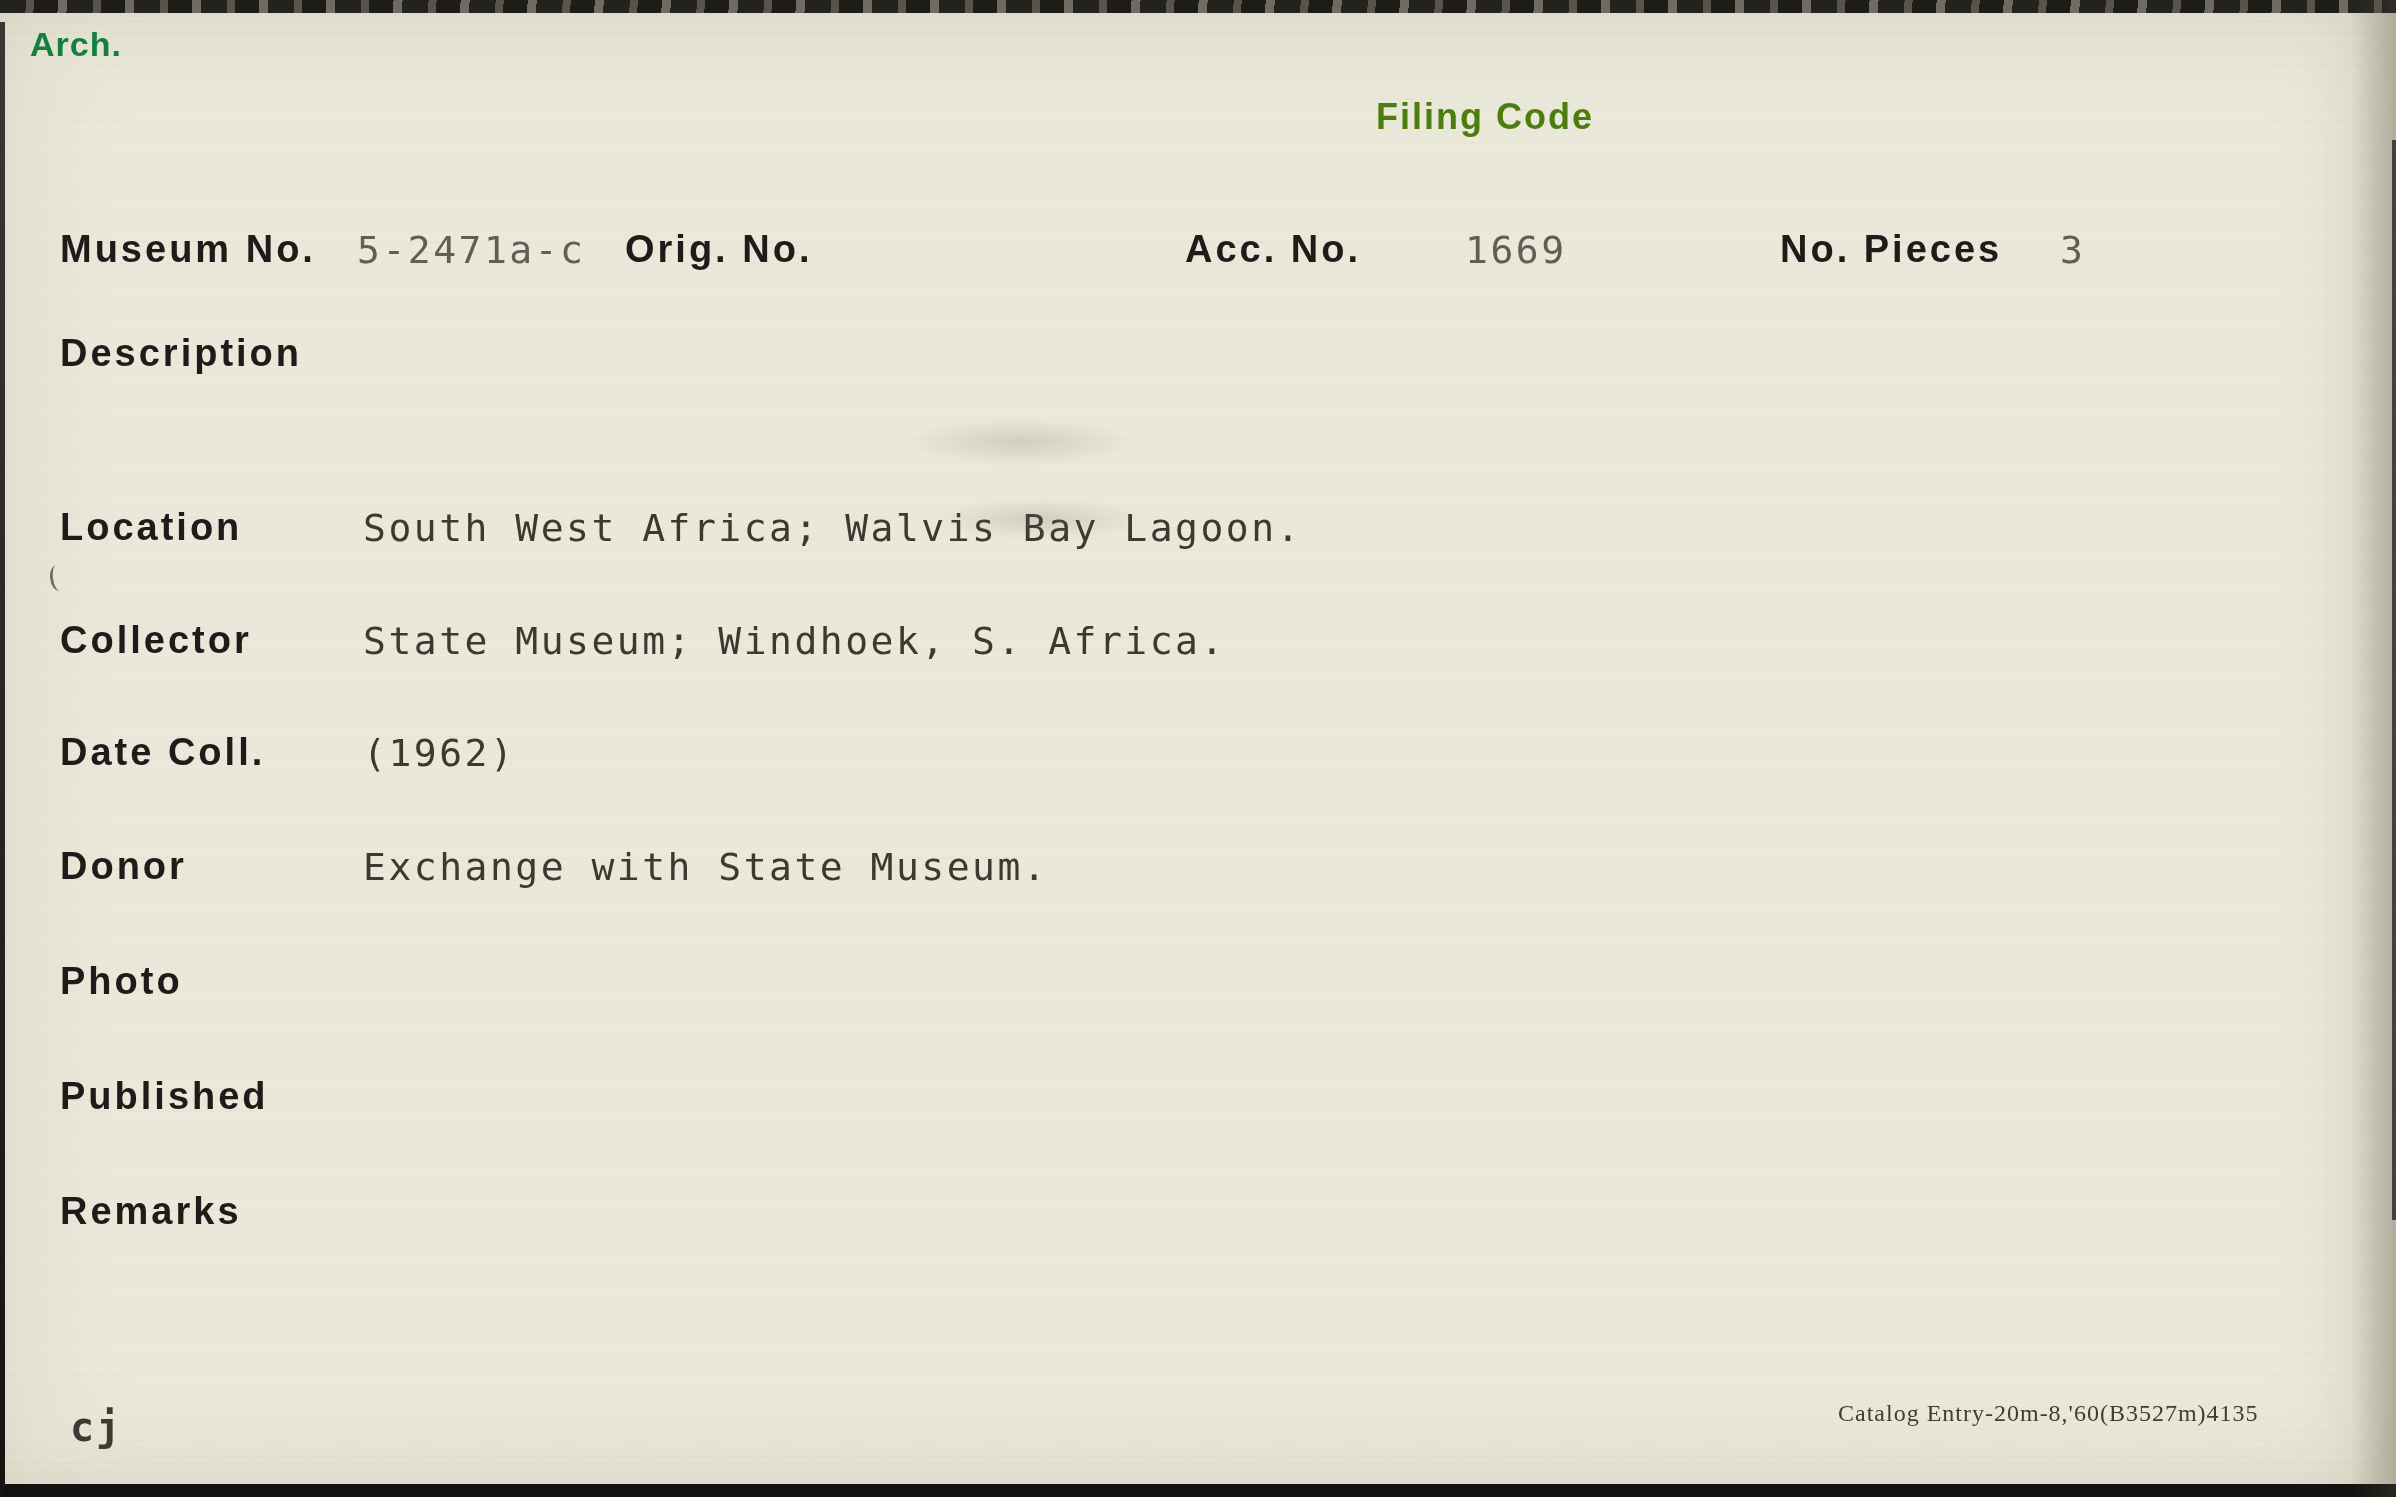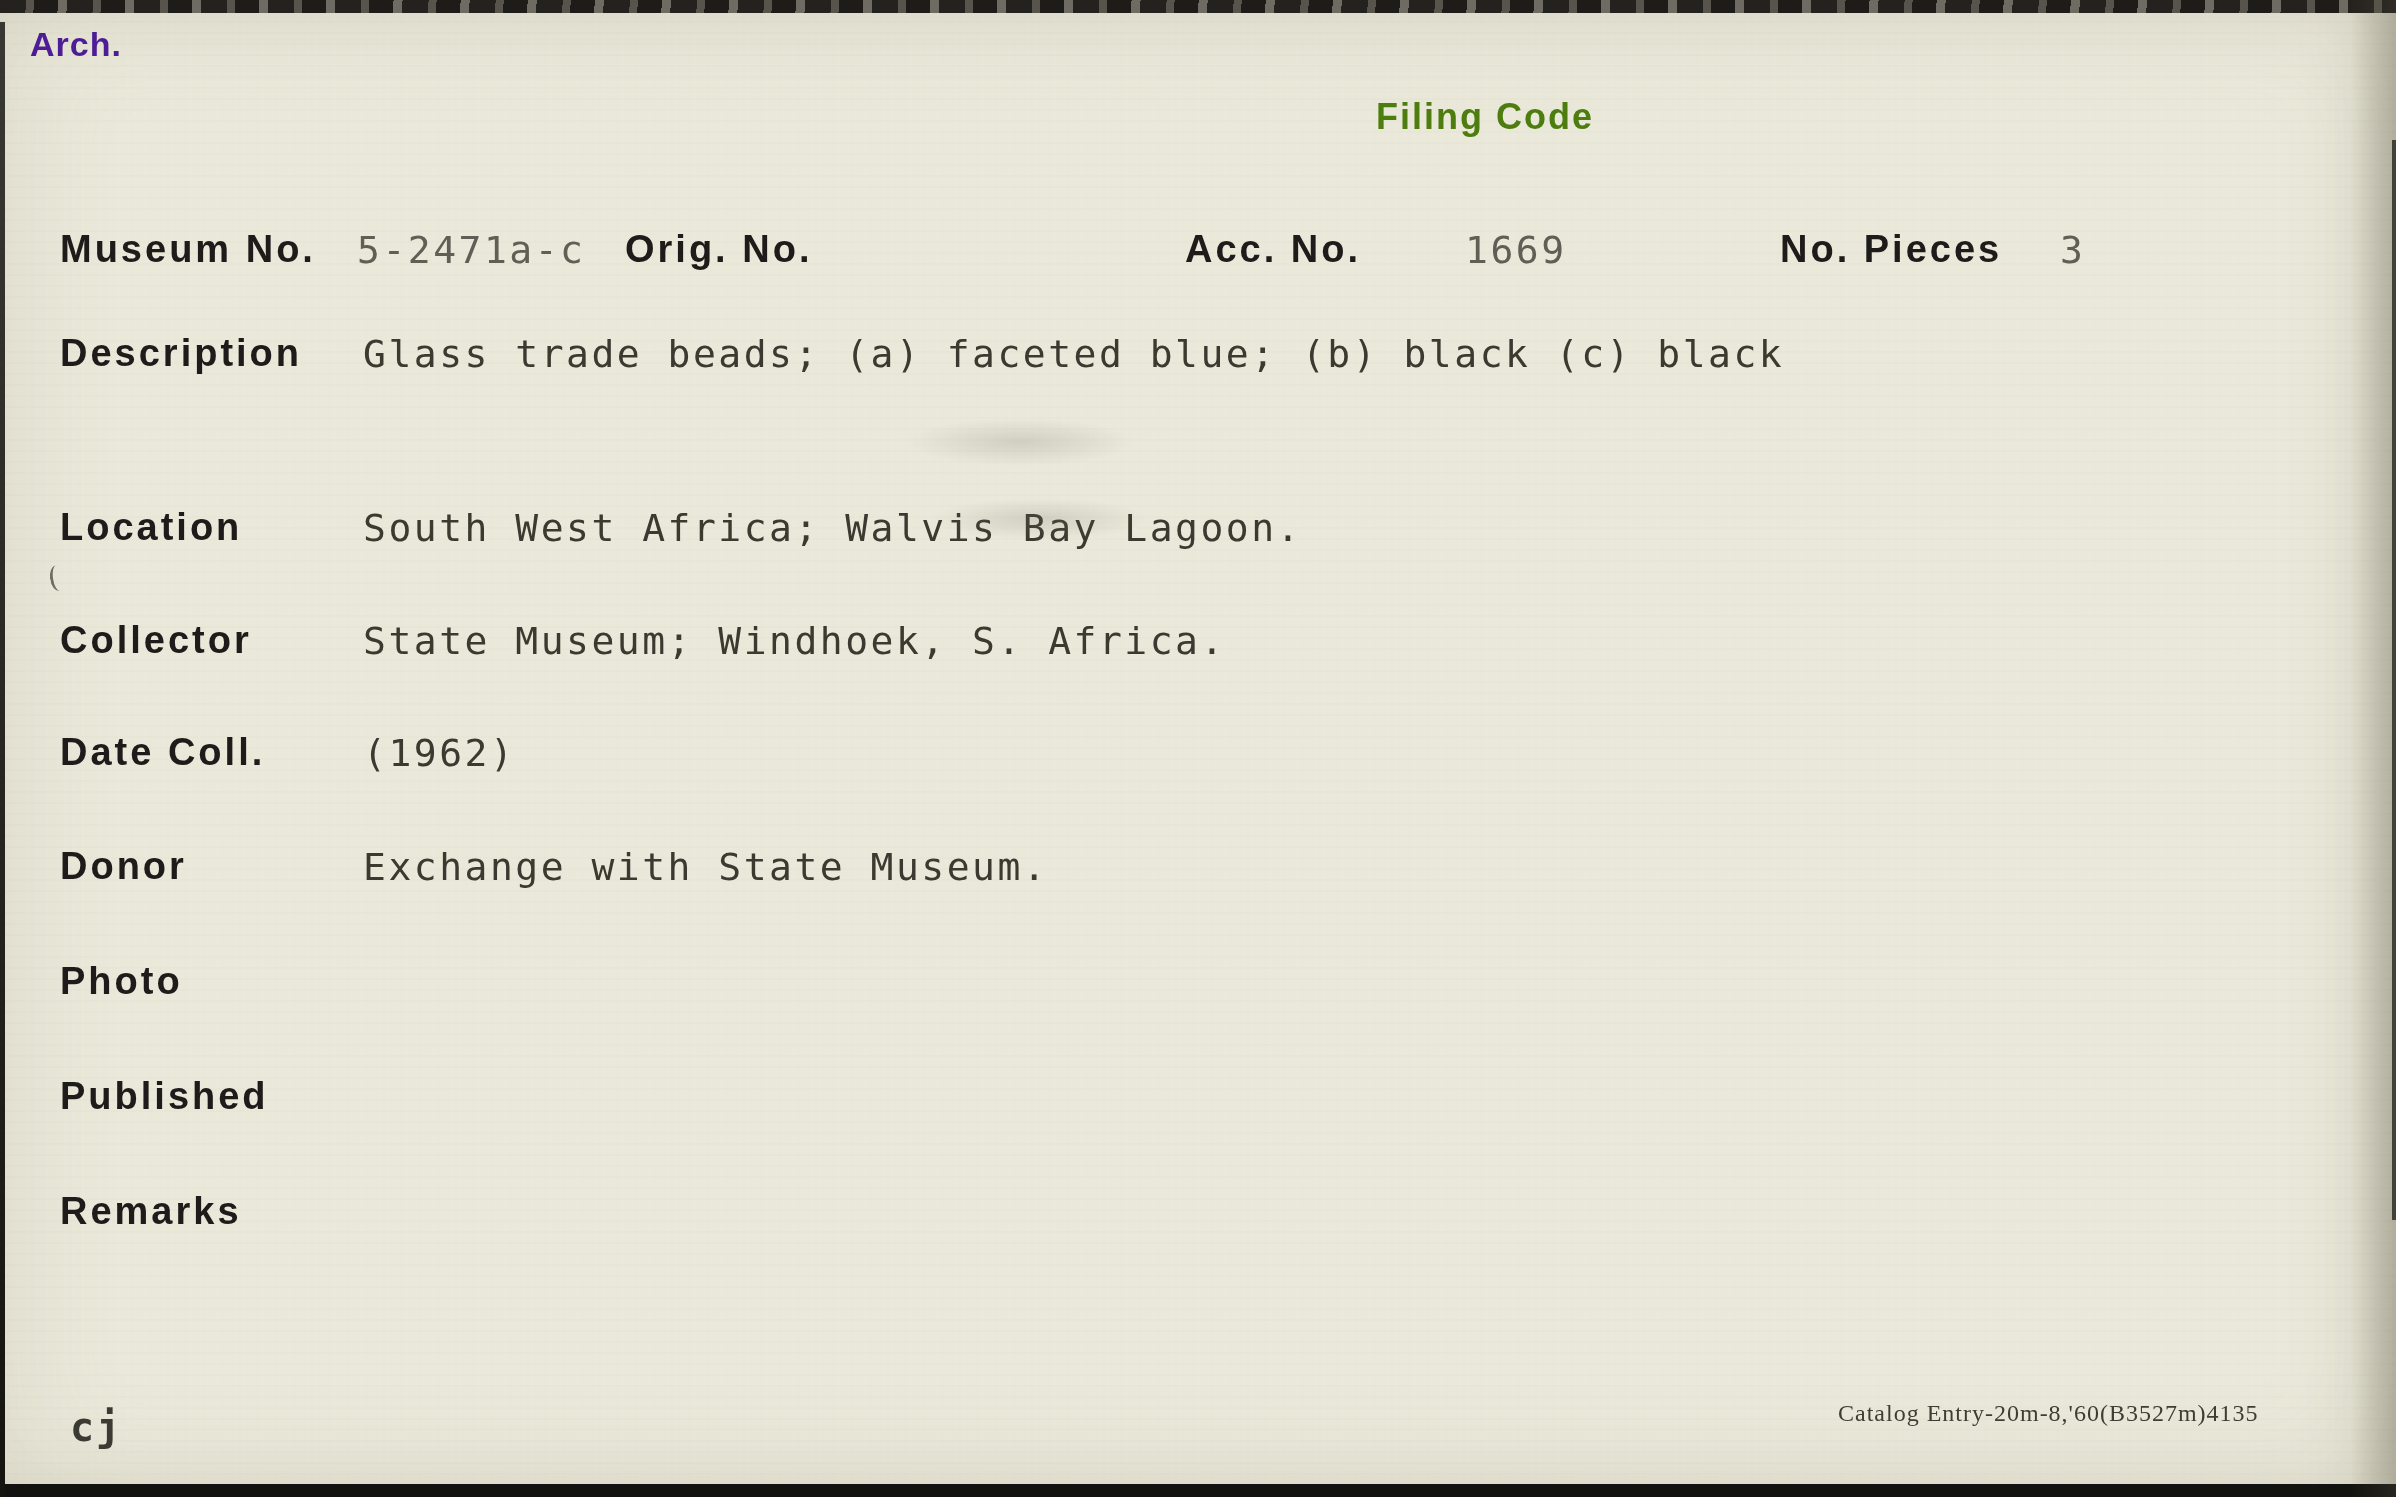--- a/index.html
+++ b/index.html
@@ -37,21 +37,21 @@
     position:absolute;color:#1d1c1a;font-weight:700;
     font-size:38px;letter-spacing:3px;white-space:nowrap;
   }
   .typed{
     position:absolute;color:#3b3a31;white-space:nowrap;
     font-family:"DejaVu Sans Mono",monospace;
     font-size:38px;letter-spacing:2.5px;
   }
   .typed-light{color:#605e55;}
   .corner-tag{
-    position:absolute;top:25px;left:30px;color:#4c1d95;font-weight:700;
+    position:absolute;top:25px;left:30px;color:#15803d;font-weight:700;
     font-size:34px;letter-spacing:1px;
   }
   .filing-code{
     position:absolute;top:96px;left:1376px;color:#4d7c0f;font-weight:700;
     font-size:36px;letter-spacing:2px;
   }
   .print-note{
     position:absolute;top:1400px;left:1838px;white-space:nowrap;
     font-family:"Liberation Serif",serif;font-size:24px;letter-spacing:1px;color:#413c33;
   }
@@ -89,21 +89,20 @@
     <span class="printed" style="left:620px">Orig. No.</span>
     <span class="typed typed-light" style="left:905px"></span>
     <span class="printed" style="left:1180px">Acc. No.</span>
     <span class="typed typed-light" style="left:1460px">1669</span>
     <span class="printed" style="left:1775px">No. Pieces</span>
     <span class="typed typed-light" style="left:2055px">3</span>
   </div>
 
   <div class="row" style="top:332px">
     <span class="printed lbl" style="left:55px">Description</span>
-    <span class="typed val" style="left:358px">Glass trade beads; (a) faceted blue; (b) black (c) black</span>
   </div>
 
   <div class="row" style="top:506px">
     <span class="printed lbl" style="left:55px">Location</span>
     <span class="typed val" style="left:358px">South West Africa; Walvis Bay Lagoon.</span>
   </div>
 
   <div class="row" style="top:619px">
     <span class="printed lbl" style="left:55px">Collector</span>
     <span class="typed val" style="left:358px">State Museum; Windhoek, S. Africa.</span>

